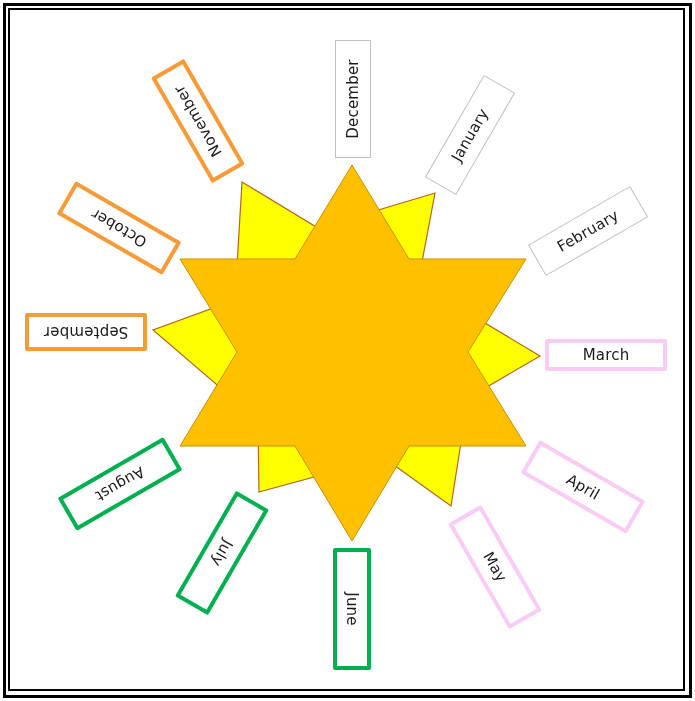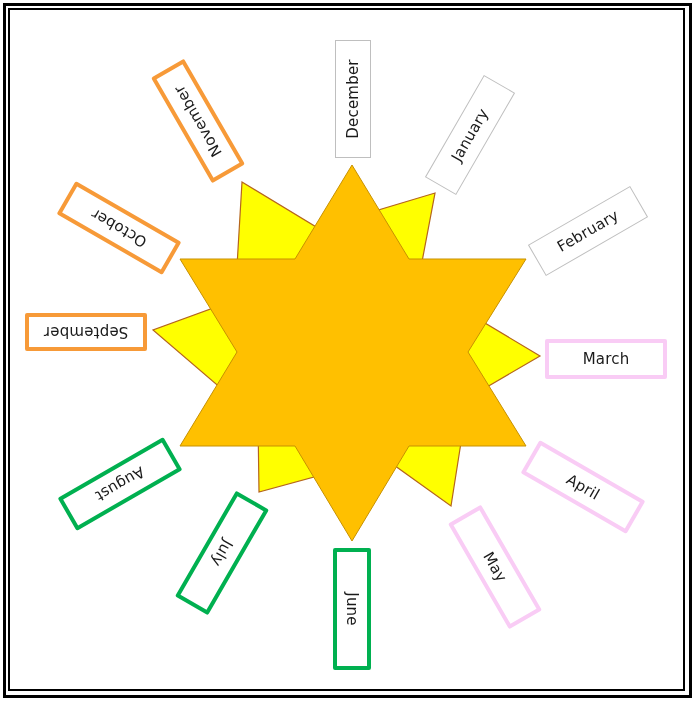--- a/index.html
+++ b/index.html
@@ -36,21 +36,21 @@
 </div>
 
 <div class="month winter" style="left:411px; top:117px; width:118px; height:36px; transform:rotate(-60deg);">
   <span>January</span>
 </div>
 
 <div class="month winter" style="left:529px; top:213px; width:118px; height:36px; transform:rotate(-30deg);">
   <span>February</span>
 </div>
 
-<div class="month spring" style="left:545px; top:339px; width:122px; height:40px;">
+<div class="month spring" style="left:545px; top:339px; width:122px; height:32px;">
   <span>March</span>
 </div>
 
 <div class="month spring" style="left:522px; top:468px; width:122px; height:38px; transform:rotate(30deg);">
   <span>April</span>
 </div>
 
 <div class="month spring" style="left:434px; top:548px; width:122px; height:38px; transform:rotate(60deg);">
   <span>May</span>
 </div>

